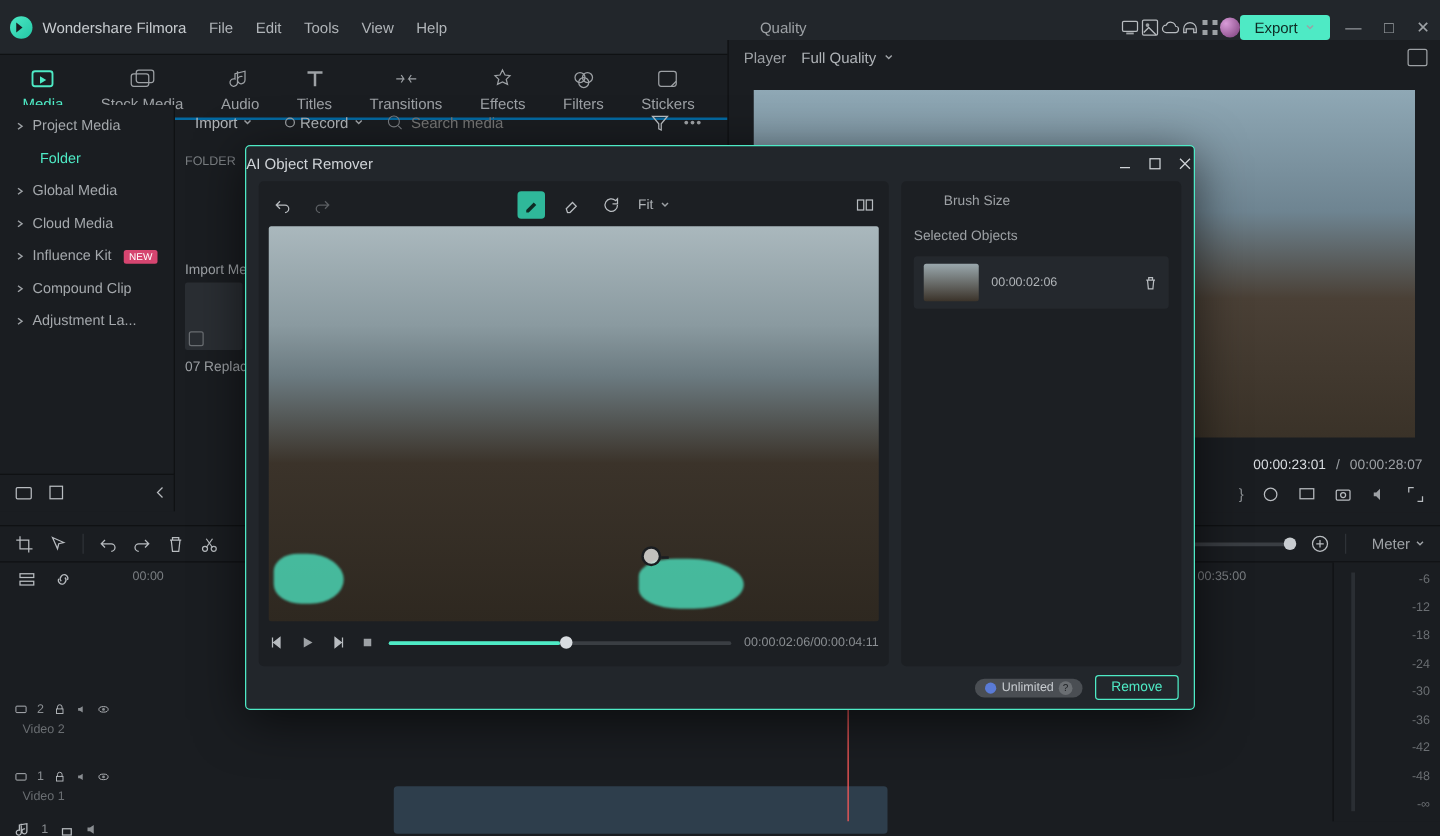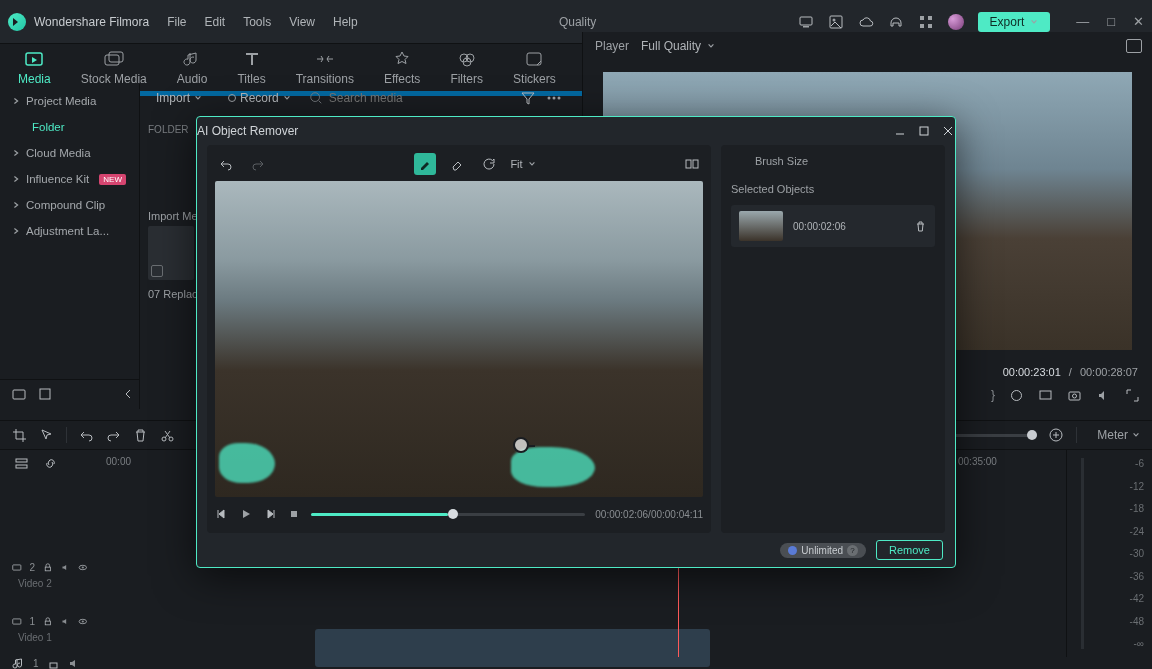--- a/index.html
+++ b/index.html
@@ -6,29 +6,29 @@
 body { background: #1a1d21; color: #b8bcc0; font-size: 12px; width: 1152px; height: 669px; overflow: hidden; position: relative; }
 
 
 .titlebar { height: 44px; background: #22262b; display: flex; align-items: center; padding: 0 8px; border-bottom: 1px solid #0f1113; }
 .logo { width: 18px; height: 18px; border-radius: 50%; background: linear-gradient(135deg,#4eeac5,#22c6a5); margin-right: 8px; position: relative; }
 .logo::after { content:""; position:absolute; left:5px; top:5px; border-left:5px solid #1a1d21; border-top:4px solid transparent; border-bottom:4px solid transparent; }
 .app-name { color:#c8ccd0; font-size:12px; margin-right:18px; }
 .menubar { display:flex; gap:18px; }
 .menubar span { color:#b0b4b8; cursor:pointer; }
 .title-center { flex:1; text-align:center; color:#9da1a5; }
-.title-right { display:flex; gap:14px; align-items:center; }
+.title-right { display:flex; align-items:center; }
 .title-icon { width:16px; height:16px; fill:#9da1a5; cursor:pointer; }
 .avatar { width:16px; height:16px; border-radius:50%; background: radial-gradient(circle at 30% 30%, #d89bd8, #7a3d7a); }
 .export-btn { background:#4eeac5; color:#0e2b24; padding:3px 12px; border-radius:3px; display:flex; align-items:center; gap:6px; cursor:pointer; font-weight:500; }
 .win-controls { display:flex; gap:18px; margin-left:12px; }
 .win-controls span { color:#9da1a5; cursor:pointer; font-size:13px; }
 
 
-.tabrow { height:52px; background:#1a1d21; display:flex; align-items:center; padding:0 12px; gap:18px; border-bottom:5px solid #0369a1; }
+.tabrow { height:52px; background:#1a1d21; display:flex; align-items:flex-end; padding:0 12px; gap:18px; border-bottom:2px solid #0369a1; }
 .tab { display:flex; flex-direction:column; align-items:center; gap:4px; color:#9da1a5; cursor:pointer; padding:4px 6px; }
 .tab.active { color:#4eeac5; }
 .tab-icon { width:20px; height:18px; fill:currentColor; }
 
 
 .sectoolbar { position:absolute; top:84px; left:140px; right:582px; height:28px; display:flex; align-items:center; gap:10px; padding:0 8px; }
 .import-drop { color:#b0b4b8; padding:2px 8px; display:flex; align-items:center; gap:4px; cursor:pointer; }
 .record-drop { color:#b0b4b8; padding:2px 8px; display:flex; align-items:center; gap:4px; cursor:pointer; }
 .rec-dot { width:8px; height:8px; border-radius:50%; border:1px solid #9da1a5; }
 .search-wrap { flex:1; display:flex; align-items:center; gap:6px; color:#7a7e82; }
@@ -298,20 +298,26 @@
       </svg>
       <span>Project Media</span>
     </div>
   <div class="side-item folder">
       <span>Folder</span>
     </div>
   <div class="side-item">
       <svg class="chev side-caret" viewBox="0 0 10 10">
         <path d="M3 2l4 3-4 3"></path>
       </svg>
+      <span>Global Media</span>
+    </div>
+  <div class="side-item">
+      <svg class="chev side-caret" viewBox="0 0 10 10">
+        <path d="M3 2l4 3-4 3"></path>
+      </svg>
       <span>Cloud Media</span>
     </div>
   <div class="side-item">
       <svg class="chev side-caret" viewBox="0 0 10 10">
         <path d="M3 2l4 3-4 3"></path>
       </svg>
       <span>Influence Kit</span>
       <span class="badge">NEW</span>
     </div>
   <div class="side-item">

